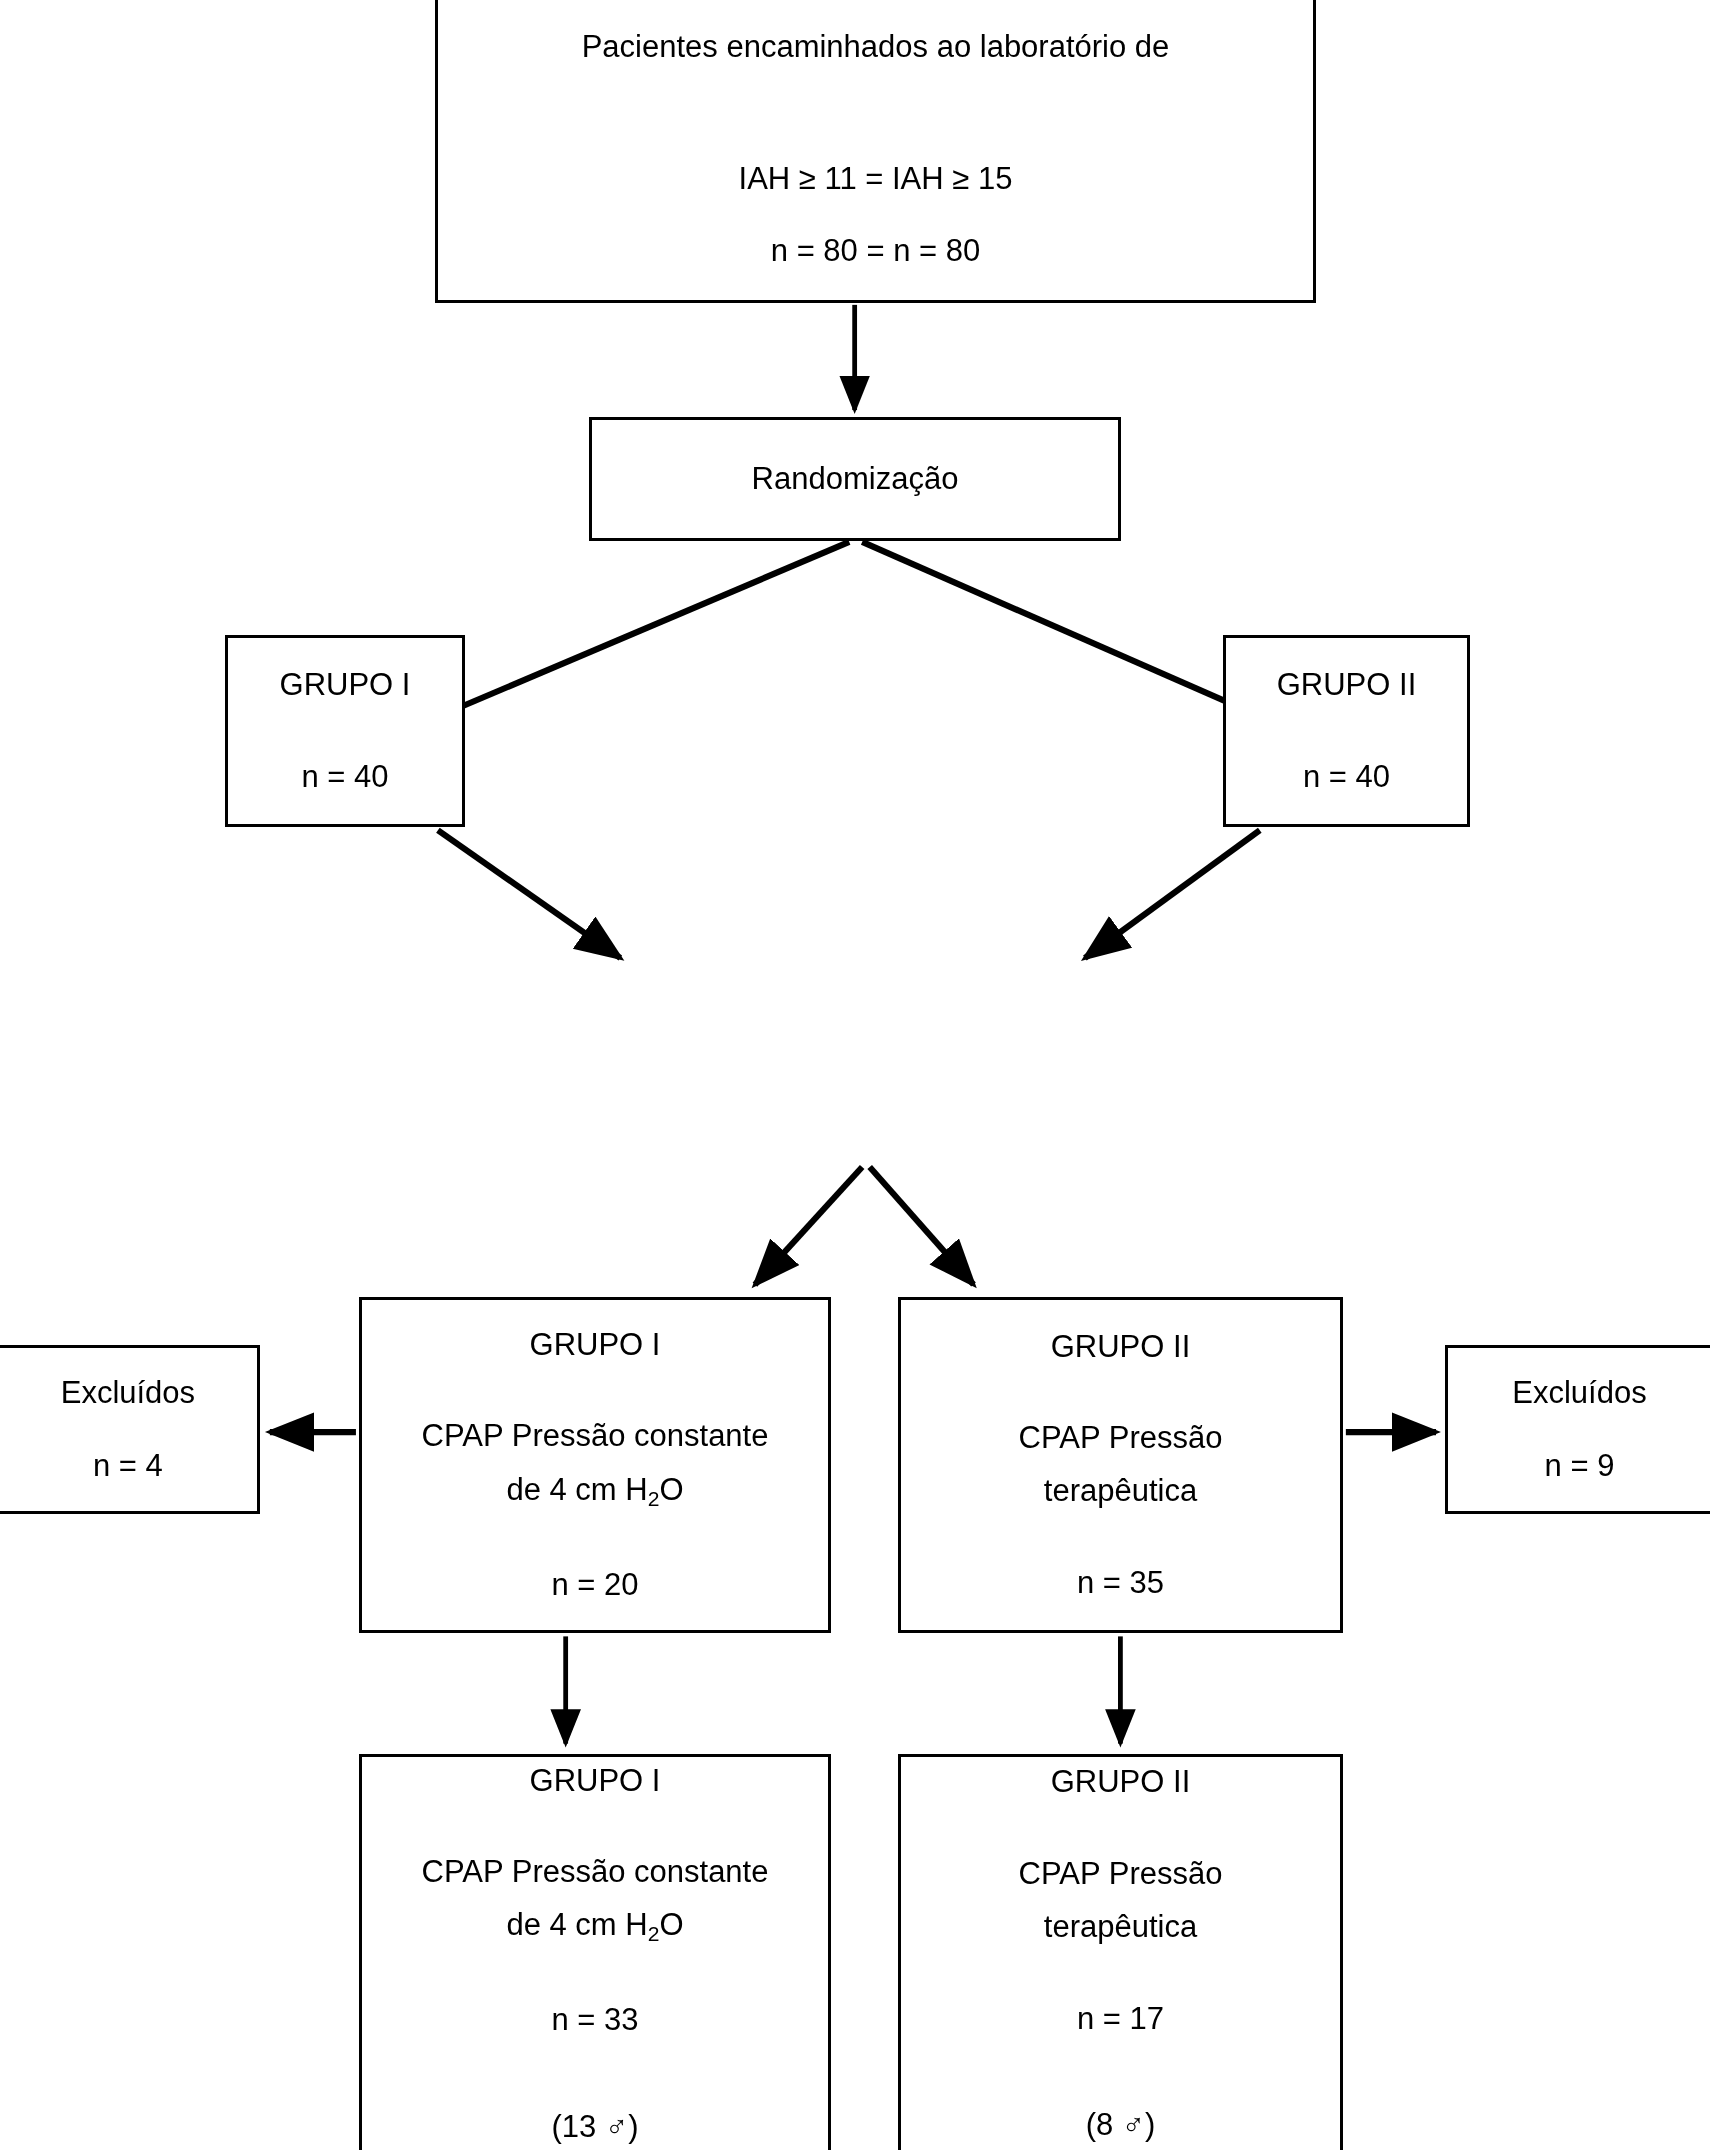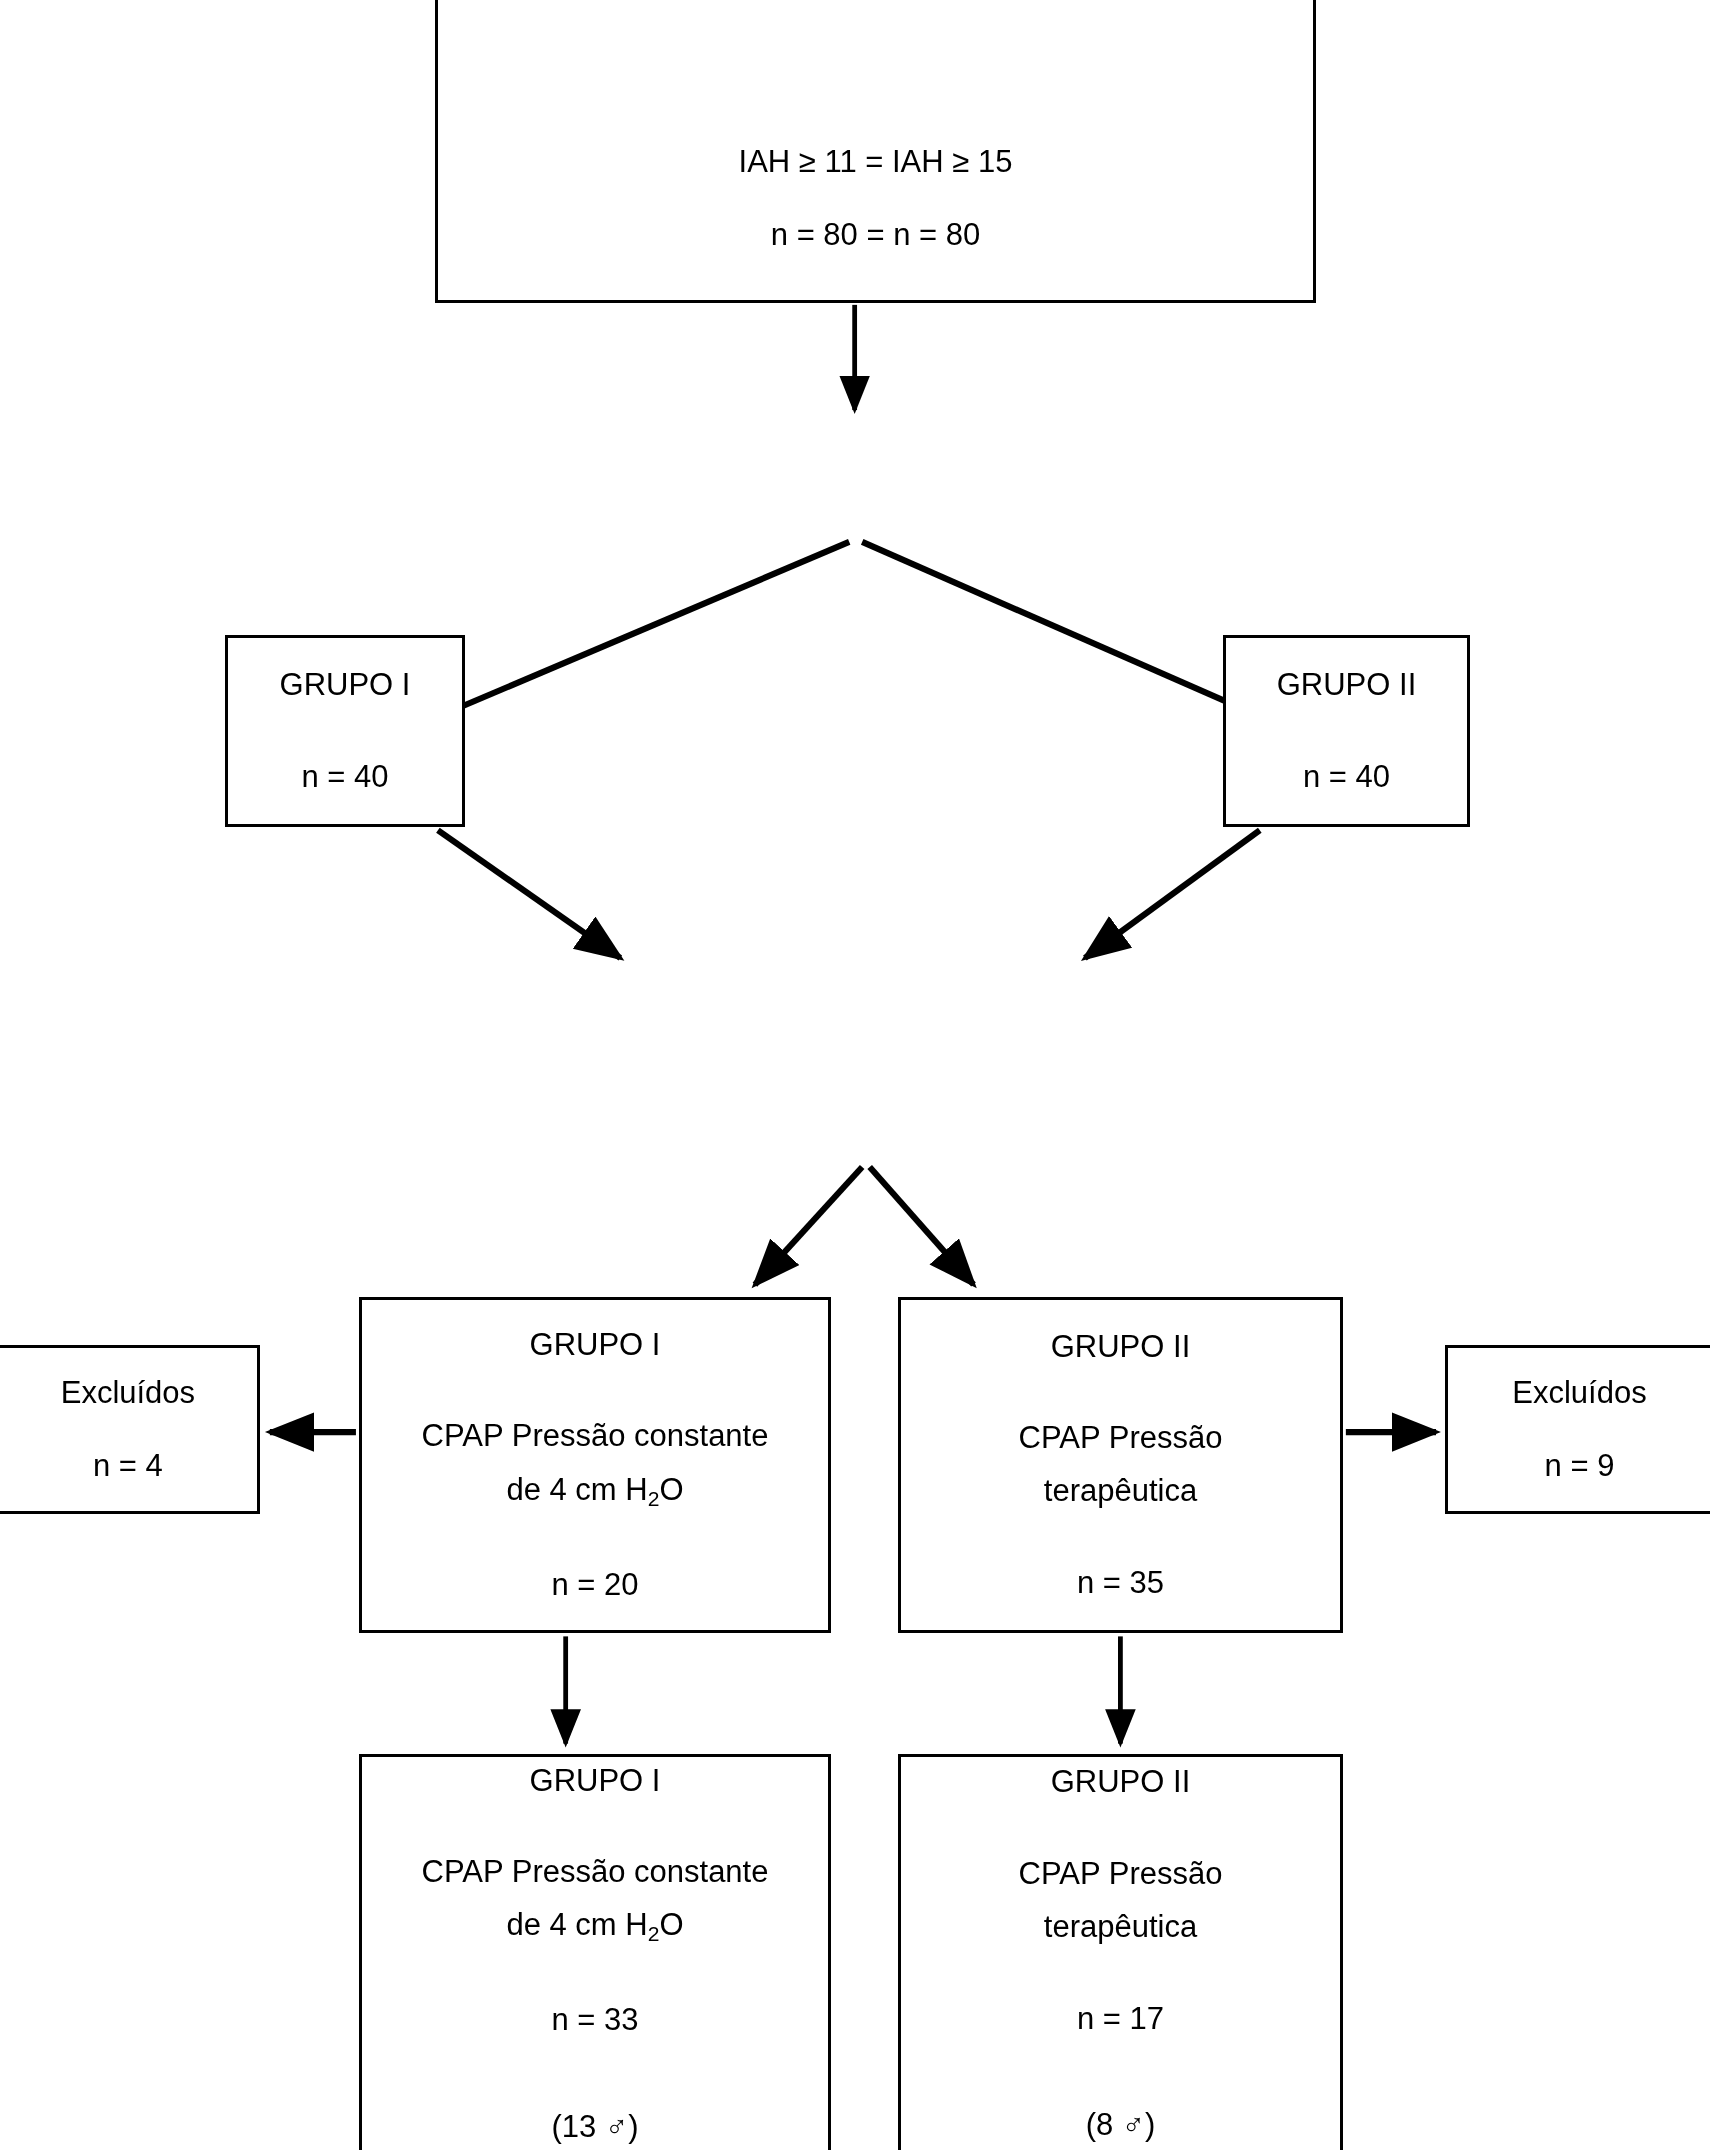--- a/index.html
+++ b/index.html
@@ -90,27 +90,31 @@
     <line x1="521" y1="2096" x2="395" y2="2096" stroke="#000000" stroke-width="9" marker-end="url(#arrowhead)"></line>
 
     <line x1="1970" y1="2096" x2="2102" y2="2096" stroke="#000000" stroke-width="9" marker-end="url(#arrowhead)"></line>
 
     <line x1="828" y1="2395" x2="828" y2="2552" stroke="#000000" stroke-width="7" marker-end="url(#arrowhead)"></line>
 
     <line x1="1640" y1="2395" x2="1640" y2="2552" stroke="#000000" stroke-width="7" marker-end="url(#arrowhead)"></line>
   </svg>
 
   <div class="node" id="n-top">
+    <div class="line">Pacientes encaminhados ao laboratório de</div>
     <div class="gap-lg"></div>
     <div class="gap-md"></div>
     <div class="line">IAH ≥ 11 = IAH ≥ 15</div>
     <div class="gap-md"></div>
     <div class="line">n = 80 = n = 80</div>
   </div>
 
+  <div class="node" id="n-random">
+    <div class="line">Randomização</div>
+  </div>
 
   <div class="node" id="n-g1-40">
     <div class="line">GRUPO I</div>
     <div class="gap-lg"></div>
     <div class="line">n = 40</div>
   </div>
 
   <div class="node" id="n-g2-40">
     <div class="line">GRUPO II</div>
     <div class="gap-lg"></div>

